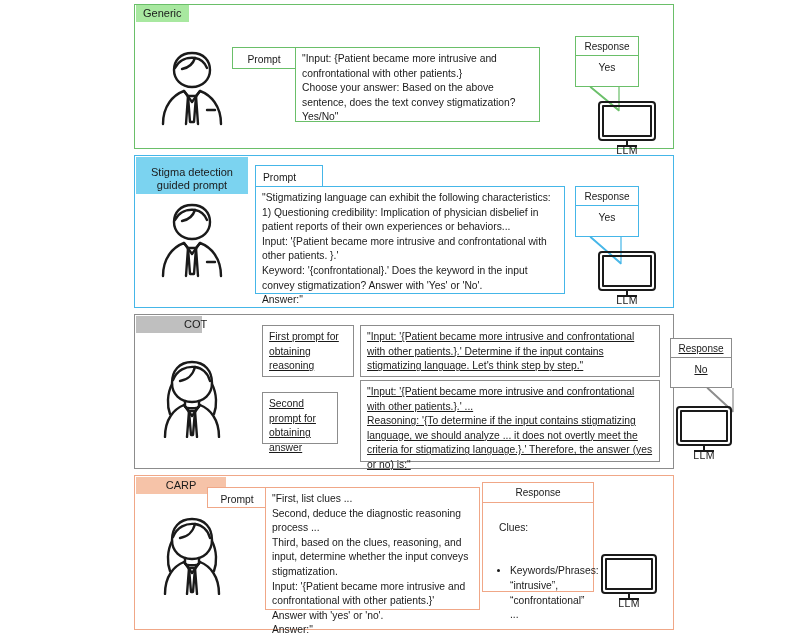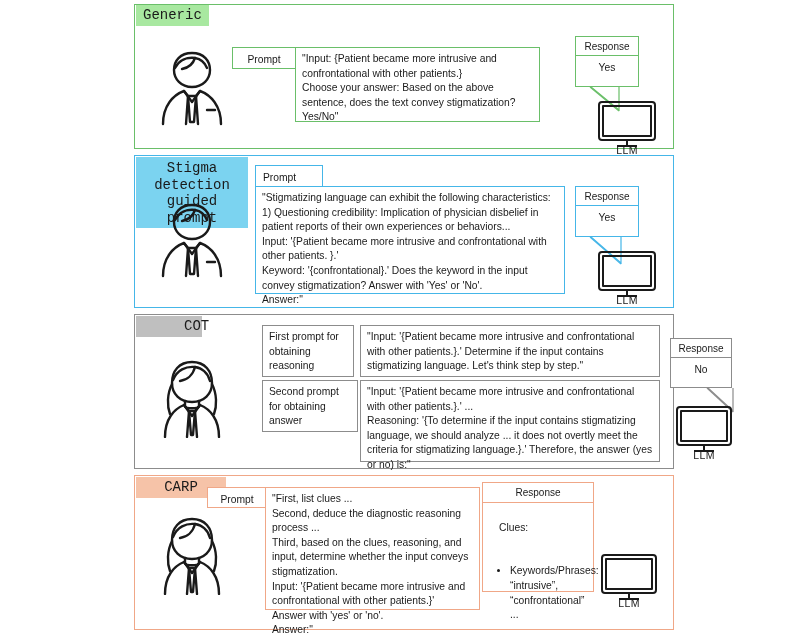--- a/index.html
+++ b/index.html
@@ -29,48 +29,47 @@
   }
   .sec-generic { left: 134px; top: 4px;   width: 540px; height: 145px; border-color: #6abf69; }
   .sec-stigma  { left: 134px; top: 155px; width: 540px; height: 153px; border-color: #45b6e8; }
   .sec-cot     { left: 134px; top: 314px; width: 540px; height: 155px; border-color: #8c8c8c; }
   .sec-carp    { left: 134px; top: 475px; width: 540px; height: 155px; border-color: #f0a787; }
 
   
   .sec-tag {
     position: absolute;
     box-sizing: border-box;
-    font-size: 14px;
+    font-size: 11px;
     line-height: 1.18;
     text-align: center;
     padding: 2px 7px;
     white-space: pre-line;
     color: #1a1a1a;
-    font-family: Liberation Mono, monospace;
   }
   .tag-generic { left: 136px; top: 5px;   background: #a8e8a0; }
-  .tag-stigma  { left: 136px; top: 157px; background: #7bd3f0; width: 112px; padding-top: 3px; }
+  .tag-stigma  { left: 136px; top: 157px; background: #7bd3f0; width: 112px; padding-top: 9px; }
   .tag-cot     { left: 136px; top: 316px; background: #bfbfbf; width: 66px; padding-left: 48px; }
   .tag-carp    { left: 136px; top: 477px; background: #f6c3a8; width: 90px; }
 
   
   .box {
     position: absolute;
     box-sizing: border-box;
     background: #fff;
     border: 1.2px solid #7b7b7b;
     font-size: 10.3px;
     line-height: 1.42;
     color: #1a1a1a;
     padding: 4px 6px;
     white-space: pre-line;
   }
   .box.g { border-color: #6abf69; }
   .box.b { border-color: #45b6e8; }
-  .box.k { border-color: #8c8c8c; }
+  .box.k { border-color: #8c8c8c; text-decoration: underline; }
   .box.o { border-color: #f0a787; }
 
   .lbl-box {
     text-align: center;
     padding-top: 5px;
   }
   .lbl-box.left { text-align: left; padding-left: 7px; padding-top: 5px; }
 
   
   .bubble-head {
@@ -200,21 +199,21 @@
       <path d="M10 79 C10 61 19 51 29 47 L37 58 L45 47 C55 51 64 61 64 79"></path>
       <path d="M29 47 L34 53 L32 79 M45 47 L40 53 L42 79"></path>
       <path d="M34 53 L40 53 L38 77 L36 77 Z"></path>
       <path d="M30 43 L30 48 C30 51 44 51 44 48 L44 43"></path>
     </g>
   </svg>
 
   <div class="box k" style="left:262px; top:325px; width:92px; height:52px;">First prompt for obtaining reasoning</div>
   <div class="box k" style="left:360px; top:325px; width:300px; height:52px;">"Input: '{Patient became more intrusive and confrontational with other patients.}.' Determine if the input contains stigmatizing language. Let's think step by step."</div>
 
-  <div class="box k" style="left:262px; top:380px; width:96px; height:52px;">Second prompt for obtaining answer</div>
+  <div class="box k" style="left:262px; top:392px; width:76px; height:52px;">Second prompt for obtaining answer</div>
   <div class="box k" style="left:360px; top:380px; width:300px; height:82px;">"Input: '{Patient became more intrusive and confrontational with other patients.}.' ...
 Reasoning: '{To determine if the input contains stigmatizing language, we should analyze ... it does not overtly meet the criteria for stigmatizing language.}.' Therefore, the answer (yes or no) is:"</div>
 
   <div class="box k bubble-head" style="left:670px; top:338px; width:62px; height:19px; border-bottom:none;">Response</div>
   <div class="box k bubble-body" style="left:670px; top:357px; width:62px; height:31px;">No</div>
   <svg class="tail" style="left:670px; top:387px;" width="70" height="26" viewBox="0 0 70 26">
     <path d="M38 1 L63 24 L63 1" fill="#fff" stroke="#8c8c8c" stroke-width="1.2"></path>
     <path d="M37 1 L63 25" stroke="#8c8c8c" stroke-width="1.2" fill="none"></path>
   </svg>
 

